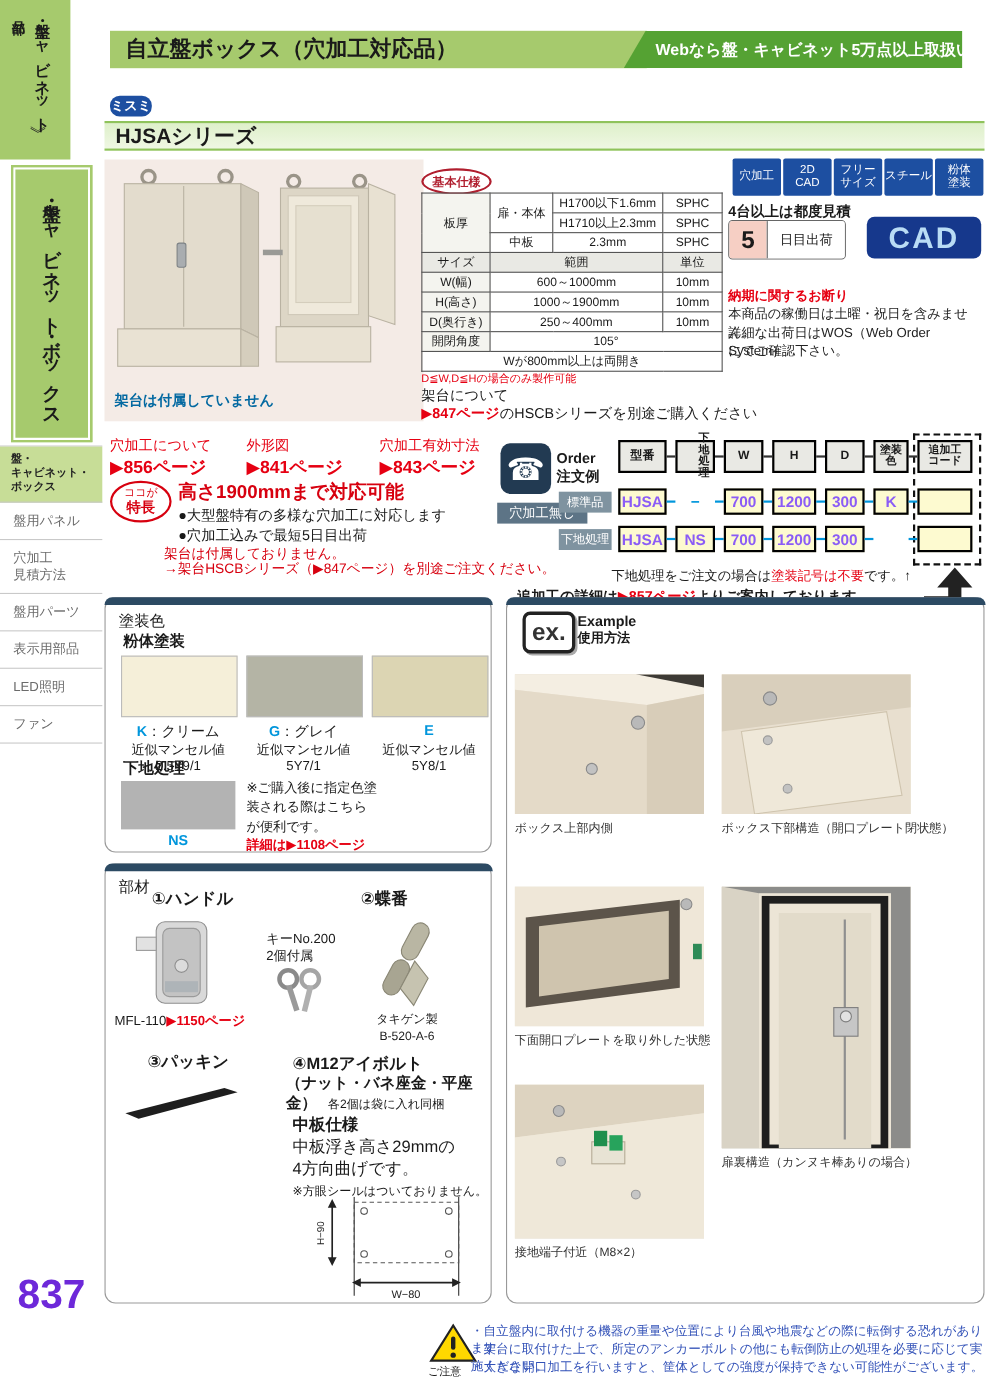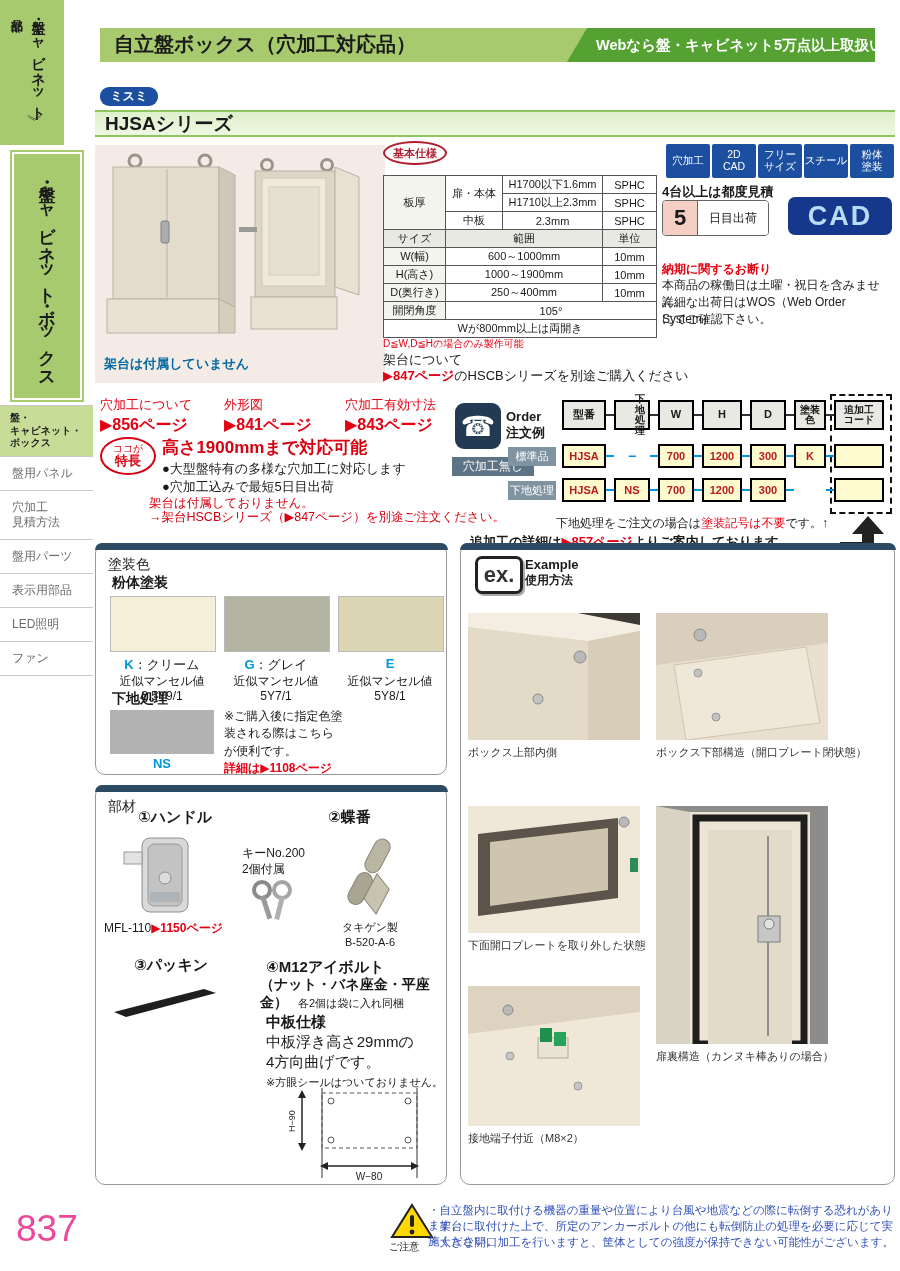--- a/index.html
+++ b/index.html
@@ -14,40 +14,40 @@
   .corner{left:0;top:0;width:64px;height:145px;background:#a6ca6d;}
   .corner-main{left:30px;top:10px;font-weight:bold;font-size:14px;letter-spacing:1px;}
   .corner-small{left:8px;top:10px;font-weight:bold;font-size:12px;}
   .corner-arrow{left:26px;top:112px;font-size:15px;transform:rotate(90deg);color:#222;}
   .side-tab{left:10px;top:150px;width:74px;height:252px;background:#a6ca6d;
             border:2px solid #a6ca6d;box-shadow:inset 0 0 0 2px #fff;}
   .side-tab span{font-weight:bold;font-size:17px;letter-spacing:1px;color:#1a1a1a;}
   .nav{left:0;top:405px;width:93px;border-top:1px solid #c9c9c9;}
   .nav-item{padding:9px 4px 9px 12px;border-bottom:1px solid #c9c9c9;font-size:12px;color:#6b6b6b;line-height:1.25;}
   .nav-item.active{background:#c7dd97;color:#222;font-weight:bold;font-size:10px;padding:6px 2px 6px 10px;}
-  .pagenum{left:16px;top:1208px;font-size:37px;font-weight:normal;color:#ec4899;}
+  .pagenum{left:16px;top:1156px;font-size:37px;font-weight:bold;color:#6d28d9;}
 
   
   .hbar-light{left:100px;top:28px;width:488px;height:34px;background:#a6ca6d;}
   .hbar-title{left:114px;top:31px;font-size:20px;font-weight:bold;color:#1a1a1a;}
   .hbar-dark{left:553px;top:28px;width:322px;height:34px;background:#55a233;
              clip-path:polygon(34px 0,100% 0,100% 100%,14px 100%);}
   .hbar-banner{left:596px;top:36px;font-size:14.5px;font-weight:bold;color:#fff;}
-  .brand{left:100px;top:87px;width:58px;height:19px;background:#1d4fa1;border-radius:9px;
+  .brand{left:100px;top:87px;width:38px;height:19px;background:#1d4fa1;border-radius:9px;
          color:#fff;font-size:12px;font-weight:bold;}
   .series{left:95px;top:110px;width:800px;height:27px;background:linear-gradient(#def0ca,#eff7e3);
           border-top:2px solid #8fc35b;border-bottom:2px solid #8fc35b;display:flex;align-items:center;}
   .series span{font-size:19px;font-weight:bold;padding-left:10px;}
 
   
   .product{left:95px;top:145px;width:290px;height:238px;background:#f4ebe6;}
   .product-note{left:104px;top:355px;color:#0369a1;font-weight:bold;font-size:13px;}
 
   
-  .spec-badge{left:383px;top:141px;width:64px;height:24px;border:2px solid #b01e2e;border-radius:50%;
+  .spec-badge{left:383px;top:153px;width:64px;height:24px;border:2px solid #b01e2e;border-radius:50%;
               color:#b01e2e;font-weight:bold;font-size:11px;background:#fff;text-align:center;}
   table.spec{left:383px;top:175px;position:absolute;border-collapse:collapse;table-layout:fixed;width:273px;font-size:11px;}
   table.spec td{border:1px solid #555;text-align:center;padding:1px 2px;height:15px;background:#fff;}
   table.spec td.gy{background:#e9e9e4;}
   table.spec td.lt{background:#f4f4ef;}
   .spec-note{left:383px;top:337px;color:#e60012;font-size:10px;}
   .stand-title{left:383px;top:351px;font-size:13px;}
   .stand-line{left:383px;top:367px;font-size:13px;}
   .redlink{color:#e60012;font-weight:bold;}
 
@@ -75,21 +75,21 @@
 
   
   .phone{left:455px;top:403px;width:46px;height:46px;background:#223a52;border-radius:9px;
          color:#fff;font-size:28px;}
   .order-lab{left:506px;top:409px;font-size:13px;font-weight:bold;line-height:1.25;}
   .nohole{left:452px;top:457px;width:82px;height:19px;background:#5d7486;color:#fff;font-size:12px;}
   .dashed-col{left:830px;top:394px;width:62px;height:120px;border:2px dashed #111;}
   .orow{position:absolute;display:flex;align-items:center;}
   .obox{border:2px solid #000000;display:flex;align-items:center;justify-content:center;box-sizing:border-box;text-align:center;}
   .ohead{background:#e9e9e4;height:30px;font-weight:bold;font-size:11px;line-height:1.05;white-space:pre-line;}
-  .oval-b{background:#fdfad0;height:24px;color:#b91c1c;font-weight:bold;font-size:11px;}
+  .oval-b{background:#fdfad0;height:24px;color:#8b5cf6;font-weight:bold;font-size:14px;}
   .c1{width:44px;} .c2{width:36px;} .c3{width:36px;} .c4{width:40px;} .c5{width:36px;} .c6{width:32px;} .c7{width:50px;}
   .dash{width:8px;height:0;border-top:2px solid #0096dc;}
   .dashk{border-top-color:#333;}
   .rlabel{width:48px;height:19px;background:#7f93a0;color:#fff;font-size:11px;display:flex;
           align-items:center;justify-content:center;margin-right:6px;flex:none;}
   .rspace{width:54px;flex:none;}
   .bluedash{color:#0096dc;font-weight:bold;font-size:14px;}
   .onote1{left:556px;top:515px;font-size:12px;}
   .onote2{left:470px;top:533px;font-size:13px;font-weight:bold;}
   .redtxt{color:#e60012;}

